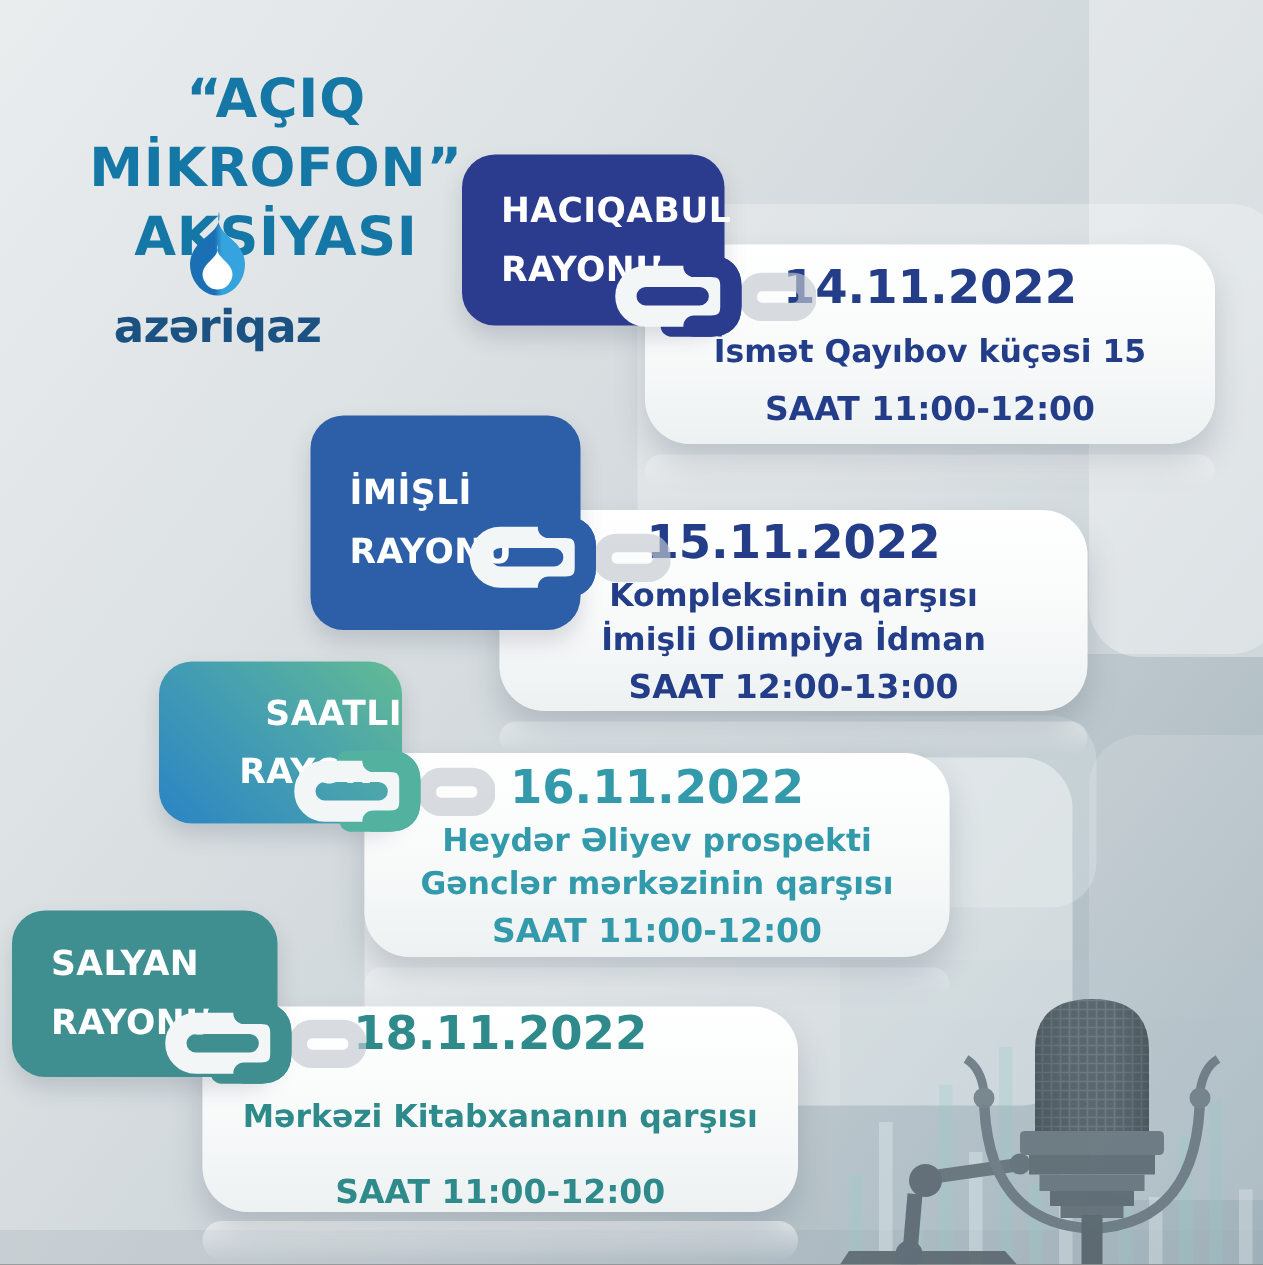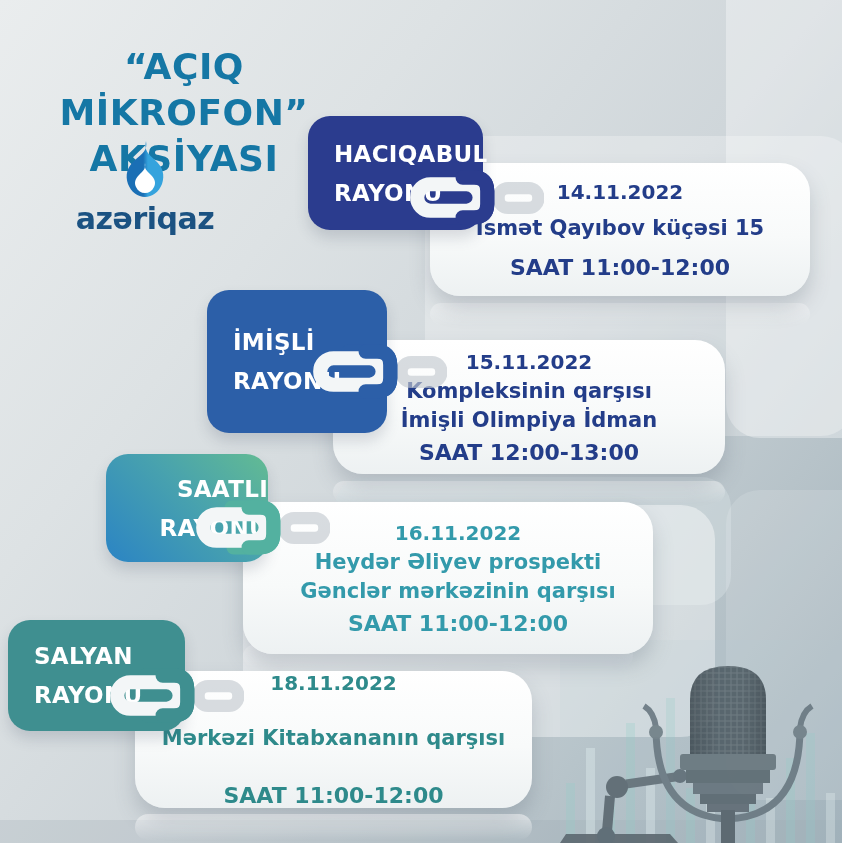--- a/index.html
+++ b/index.html
@@ -18,35 +18,35 @@
 
   .title{position:absolute;left:0;top:44px;width:368px;z-index:3;text-align:center;
     color:#1577a5;font-weight:bold;font-size:36px;line-height:1.28;letter-spacing:.5px;}
   .brand{position:absolute;left:38px;top:140px;width:214px;z-index:3;text-align:center;}
   .brand svg{display:block;margin:0 auto;}
   .brand-name{font-size:30px;font-weight:bold;color:#1b5282;letter-spacing:-.5px;margin-top:3px;}
 
   .badge{position:absolute;z-index:4;border-radius:22px;color:#fff;font-weight:bold;font-size:23px;
     display:flex;flex-direction:column;justify-content:center;gap:13px;
     padding-left:26px;box-sizing:border-box;letter-spacing:.3px;
-    box-shadow:0 8px 14px rgba(60,70,95,0.18);margin-top:13px;}
+    box-shadow:0 8px 14px rgba(60,70,95,0.18);}
   .b1{left:308px;top:103px;width:175px;height:114px;background:#2b3c8e;}
   .b2{left:207px;top:277px;width:180px;height:143px;background:#2c5fa8;}
   .b3{left:106px;top:441px;width:162px;height:108px;background:linear-gradient(45deg,#2b84c4 0%,#48a2ae 55%,#63bb93 100%);text-align:right;}
   .b4{left:8px;top:607px;width:177px;height:111px;background:#3f8f90;}
 
   .card{position:absolute;z-index:3;border-radius:30px;text-align:center;font-weight:bold;
     background:linear-gradient(180deg,#ffffff 0%,#f8fafa 55%,#edf1f2 100%);
     display:flex;flex-direction:column;align-items:center;justify-content:center;
     box-shadow:0 12px 20px rgba(88,100,115,0.25);}
   .c1{left:430px;top:163px;width:380px;height:133px;color:#233d89;gap:12px;}
   .c2{left:333px;top:340px;width:392px;height:134px;color:#233d89;gap:5px;}
-  .c3{left:243px;top:502px;width:390px;height:152px;color:#339aab;gap:5px;padding-left:20px;}
+  .c3{left:243px;top:502px;width:390px;height:136px;color:#339aab;gap:5px;}
   .c4{left:135px;top:671px;width:397px;height:137px;color:#2e8a8b;gap:5px;justify-content:space-between;}
-  .date{font-size:20px;}
+  .date{font-size:31px;}
   .addr{font-size:21px;white-space:nowrap;}
   .time{font-size:22px;margin-top:3px;}
 
   .connector{position:absolute;width:140px;height:59px;z-index:5;}
   .k1{left:404px;top:168px;--hook:#2b3c8e;}
   .k2{left:307px;top:342px;--hook:#2c5fa8;}
   .k3{left:190px;top:498px;--hook:#53b1a0;}
   .k4{left:104px;top:666px;--hook:#3f8f90;}
   .connector .hook{stroke:var(--hook);}
 

